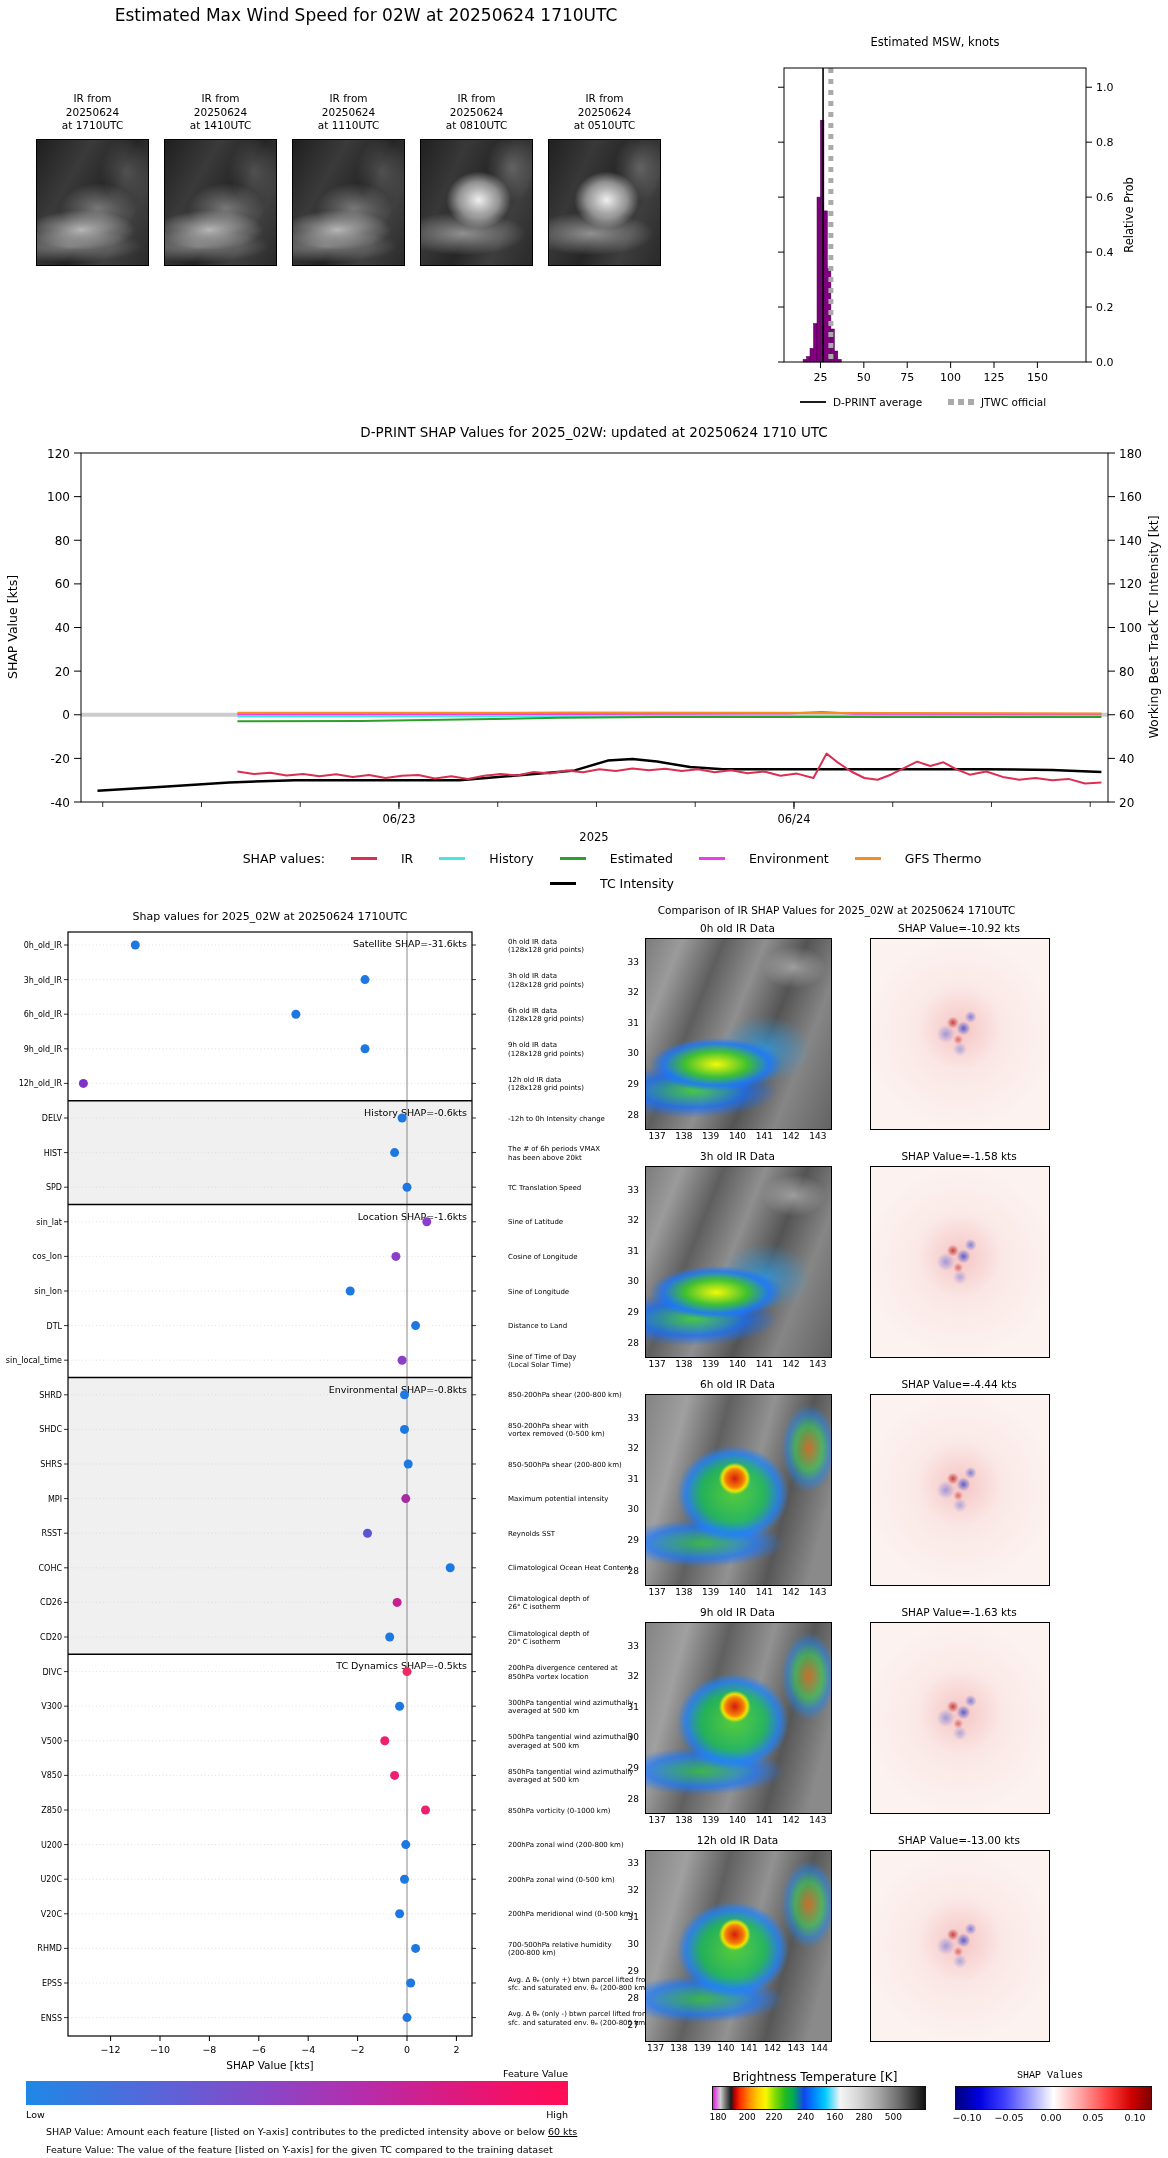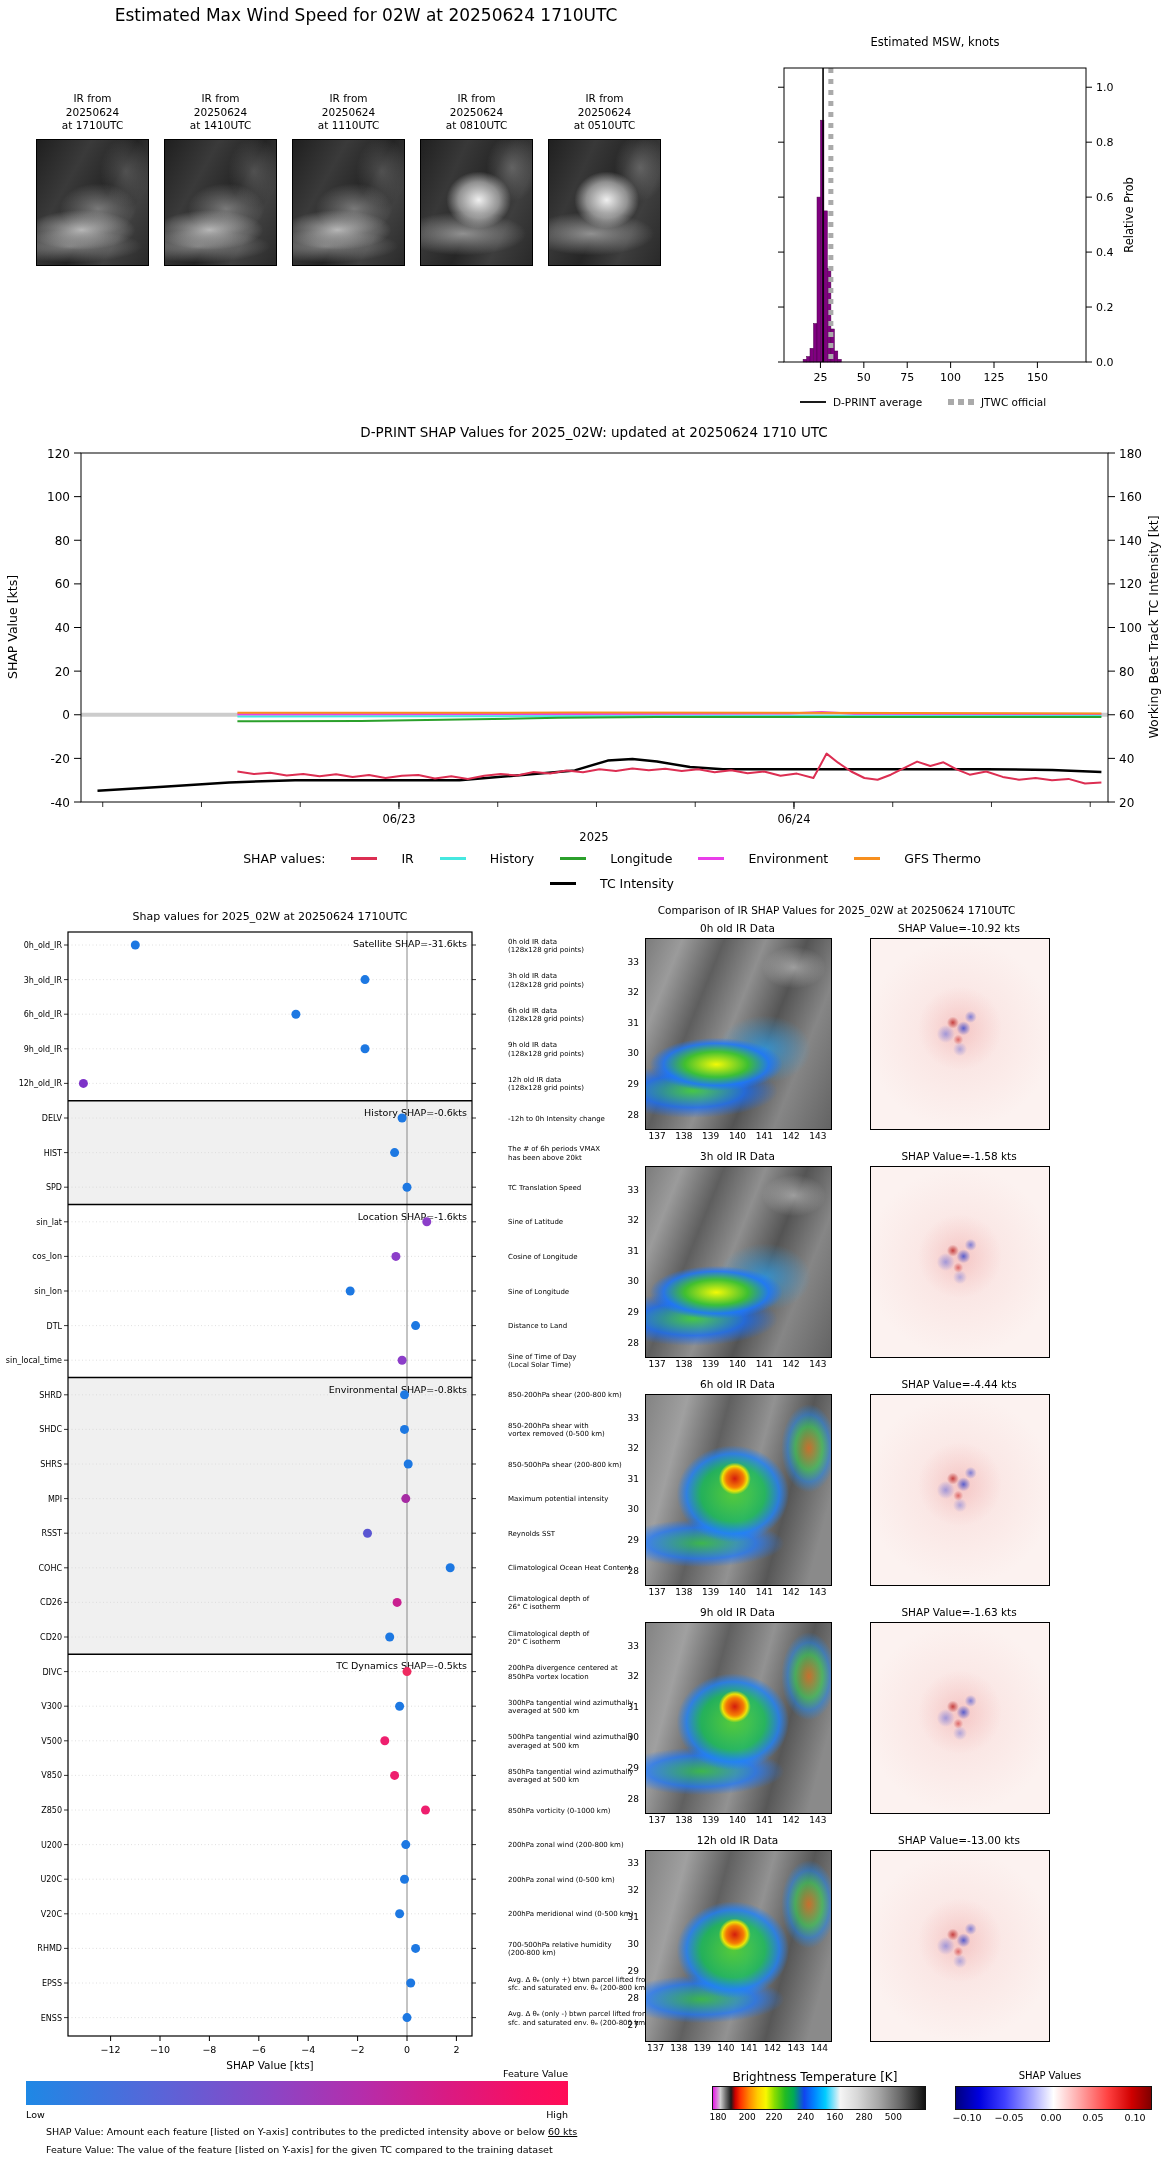--- a/index.html
+++ b/index.html
@@ -62,21 +62,21 @@
   #fv-bar{left:26px;top:2081px;width:542px;height:24px;
     background:linear-gradient(90deg,#1e88e5,#5a64d8 25%,#8a46c6 45%,#b52dab 62%,#da1a82 78%,#f70f62 92%,#ff0d57 100%);}
   #fv-low{left:26px;top:2109px;font-size:9.5px;}
   #fv-high{left:520px;top:2109px;width:48px;text-align:right;font-size:9.5px;}
   #footnote1{left:46px;top:2126px;font-size:9.5px;}
   #footnote2{left:46px;top:2144px;font-size:9.5px;}
   .u{text-decoration:underline;}
   #bt-title{left:640px;top:2070px;width:350px;text-align:center;font-size:12px;}
   #bt-bar{left:712px;top:2086px;width:212px;height:22px;border:1px solid #111;
     background:linear-gradient(90deg,#e619e6 0%,#cfcfcf 3.5%,#6f6f6f 6%,#1a1a1a 8.5%,#cc0000 10.5%,#ff3300 13%,#ff8800 17%,#ffcc00 21%,#f8f800 25%,#88dd00 29%,#22bb22 34%,#00aa55 38%,#1144ee 43%,#0088ff 48%,#00ccff 53%,#f5f5f5 60%,#d8d8d8 68%,#a8a8a8 78%,#6a6a6a 88%,#111 100%);}
-  #sv-title{left:950px;top:2070px;width:200px;text-align:center;font-size:10px;}
+  #sv-title{left:950px;top:2070px;width:200px;text-align:center;font-size:10px;font-family:Liberation Mono, monospace;}
   #sv-bar{left:955px;top:2086px;width:195px;height:22px;border:1px solid #111;
     background:linear-gradient(90deg,#00007f,#0000e0 12%,#4040ff 25%,#b0b0ff 40%,#ffffff 50%,#ffb0b0 62%,#ff4040 78%,#d00000 90%,#7f0000 100%);}
   .cb-tick{position:absolute;top:2112px;font-size:9px;text-align:center;}
 </style>
 </head>
 <body>
 
 <div class="page">
   <div class="abs" id="page-title">Estimated Max Wind Speed for 02W at 20250624 1710UTC</div>
 
@@ -238,21 +238,21 @@
       <div class="legend-item">
         <span class="swatch" style="background: rgb(220, 46, 82);"></span>
         <span>IR</span>
       </div>
       <div class="legend-item">
         <span class="swatch" style="background: rgb(69, 232, 224);"></span>
         <span>History</span>
       </div>
       <div class="legend-item">
         <span class="swatch" style="background: rgb(43, 160, 43);"></span>
-        <span>Longitude</span>
+        <span>Estimated</span>
       </div>
       <div class="legend-item">
         <span class="swatch" style="background: rgb(233, 62, 233);"></span>
         <span>Environment</span>
       </div>
       <div class="legend-item">
         <span class="swatch" style="background: rgb(247, 143, 30);"></span>
         <span>GFS Thermo</span>
       </div>
     </div>

